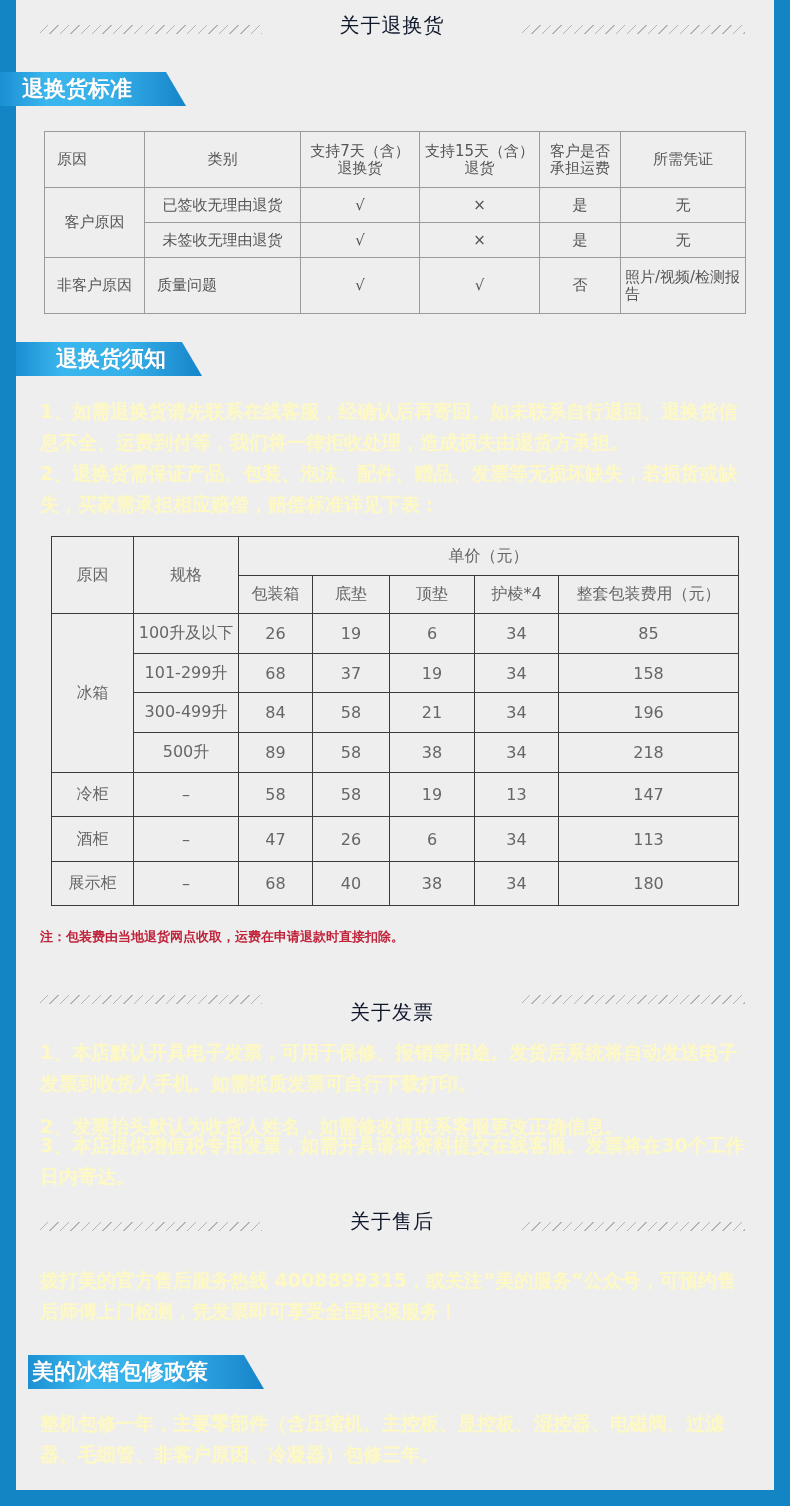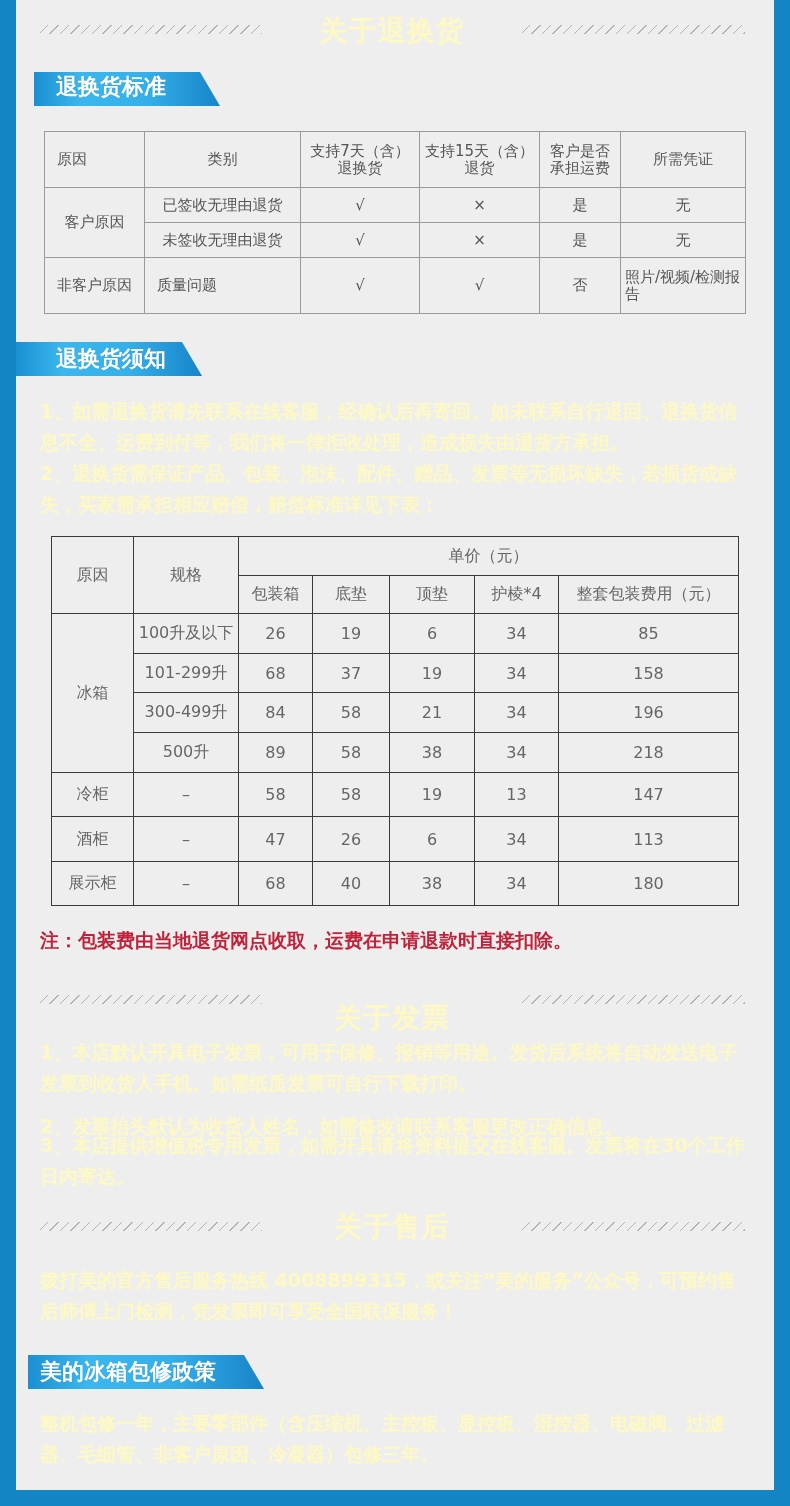--- a/index.html
+++ b/index.html
@@ -1,39 +1,39 @@
 <!DOCTYPE html>
 <html><head>
 <meta charset="utf-8">
 <style>
   html, body { margin:0; padding:0; }
   body { width:790px; height:1506px; background:#1485c4; position:relative; overflow:hidden; font-family:"DejaVu Sans", sans-serif; }
   .panel { position:absolute; left:16px; top:0; width:758px; height:1490px; background:#eeeeee; }
   .hatch { position:absolute; height:9px; background:repeating-linear-gradient(135deg, transparent 0 5px, #a9a9a9 5px 6px, transparent 6px 7.5px); opacity:0.85; }
-  .sec-title { position:absolute; color:#fef9c3; font-weight:bold; font-size:28px; text-align:center; letter-spacing:1px; }
+  .sec-title { position:absolute; color:#0f172a; font-weight:normal; font-size:20px; text-align:center; letter-spacing:1px; }
   .ribbon { position:absolute; height:34px; color:#fff; font-size:22px; font-weight:bold; line-height:34px; padding-left:22px; box-sizing:border-box;
     background:linear-gradient(90deg, #1b8fd2 0%, #3ab7ee 25%, #35b0ea 60%, #1784c9 100%);
     clip-path:polygon(0 0, calc(100% - 20px) 0, 100% 100%, 0 100%); text-shadow:0 0 1px rgba(0,0,0,0.2); }
   .para { position:absolute; color:#fef9c3; font-size:19px; line-height:31px;font-weight:bold; }
-  .note { position:absolute; color:#c0223a; font-size:19px; font-weight:bold; }
+  .note { position:absolute; color:#c0223a; font-size:13px; font-weight:bold; }
   table { border-collapse:collapse; position:absolute; table-layout:fixed; }
   .t1 td { border:1px solid #9a9a9a; color:#555; font-size:15px; text-align:center; padding:0; line-height:17px; }
   .t2 td { border:1.5px solid #3a3a3a; color:#666; font-size:16px; text-align:center; padding:0; }
   .left { text-align:left !important; padding-left:12px !important; }
 </style>
 </head>
 <body>
 
 <div class="panel"></div>
 
 <div class="hatch" style="left:40px; top:25px; width:222px;"></div>
 <div class="hatch" style="left:522px; top:25px; width:223px;"></div>
 <div class="sec-title" style="left:262px; top:12px; width:260px;">关于退换货</div>
 
-<div class="ribbon" style="left:34px; top:72px; width:186px;font-family:Liberation Mono, monospace;">退换货标准</div>
+<div class="ribbon" style="left:0; top:72px; width:186px;">退换货标准</div>
 
 <table class="t1" style="left:44px; top:131px; width:701px;">
   <colgroup>
       <col style="width:100px">
       <col style="width:156px">
       <col style="width:119px">
       <col style="width:120px">
       <col style="width:81px">
       <col style="width:125px">
     </colgroup>
@@ -181,15 +181,15 @@
 <div class="para" style="left:40px; top:1037px; width:712px;">1、本店默认开具电子发票，可用于保修、报销等用途。发货后系统将自动发送电子发票到收货人手机。如需纸质发票可自行下载打印。</div>
 <div class="para" style="left:40px; top:1099px; width:712px;margin-top:12px;">2、发票抬头默认为收货人姓名，如需修改请联系客服更改正确信息。</div>
 <div class="para" style="left:40px; top:1130px; width:712px;">3、本店提供增值税专用发票，如需开具请将资料提交在线客服。发票将在30个工作日内寄达。</div>
 
 <div class="hatch" style="left:40px; top:1222px; width:222px;"></div>
 <div class="hatch" style="left:522px; top:1222px; width:223px;"></div>
 <div class="sec-title" style="left:262px; top:1208px; width:260px;">关于售后</div>
 
 <div class="para" style="left:40px; top:1265px; width:712px;">拨打美的官方售后服务热线 4008899315，或关注“美的服务”公众号，可预约售后师傅上门检测，凭发票即可享受全国联保服务！</div>
 
-<div class="ribbon" style="left:28px; top:1355px; width:236px; padding-left:12px;">美的冰箱包修政策</div>
+<div class="ribbon" style="left:28px; top:1355px; width:236px; padding-left:4px;">美的冰箱包修政策</div>
 
 <div class="para" style="left:40px; top:1408px; width:716px;">整机包修一年，主要零部件（含压缩机、主控板、显控板、湿控器、电磁阀、过滤器、毛细管、非客户原因、冷凝器）包修三年。</div>
 
 </body></html>

